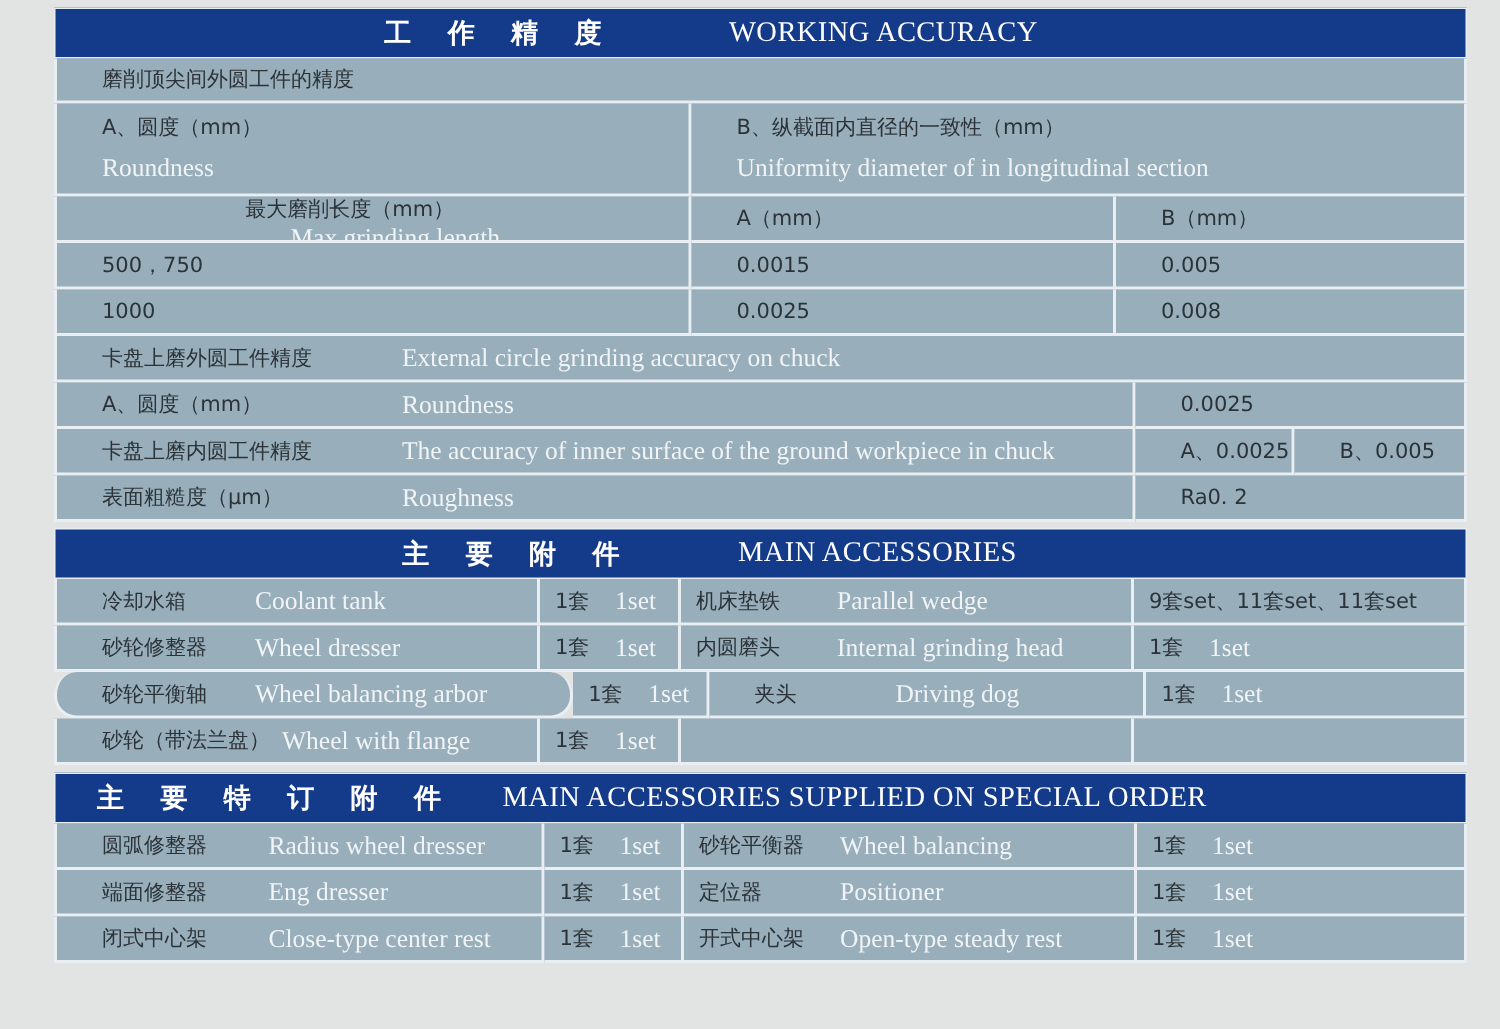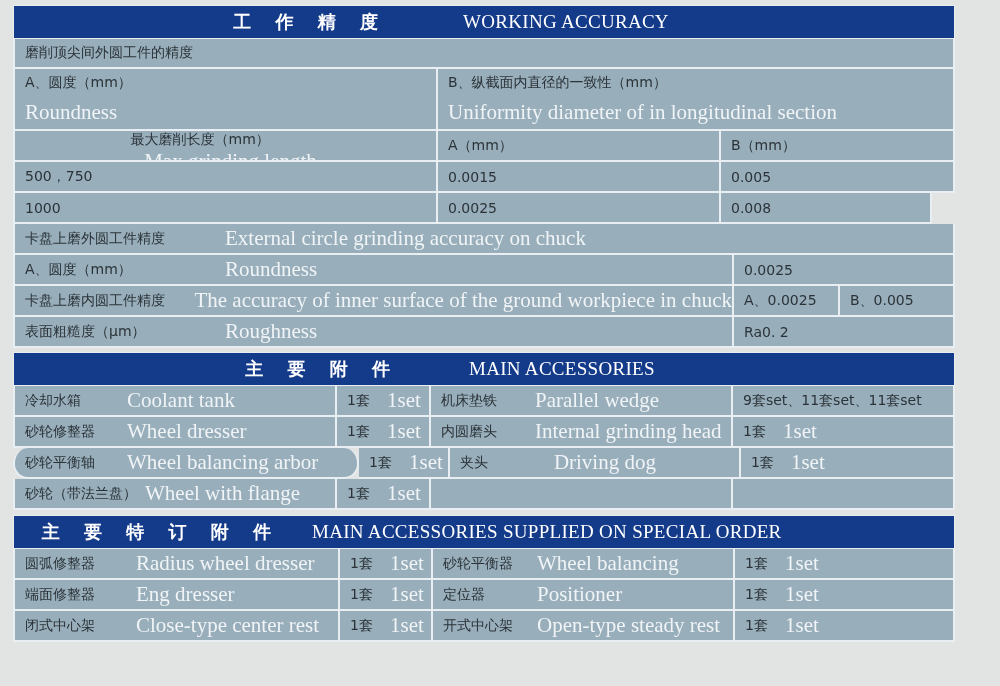--- a/index.html
+++ b/index.html
@@ -1,25 +1,25 @@
 <!DOCTYPE html>
 <html><head>
 <meta charset="utf-8">
 <style>
   html,body{margin:0;padding:0;}
   body{width:1000px;height:686px;background:#e2e3e3;position:relative;overflow:hidden;font-family:"DejaVu Sans",sans-serif;}
-  .wrap{position:absolute;left:13px;top:5px;width:942px;}
+  .wrap{position:absolute;left:36px;top:5px;width:942px;}
   .hdr{background:#143a8a;color:#fff;height:34px;display:flex;align-items:center;border:1px solid #e8edf2;box-sizing:border-box;}
   .hdr .cn{font-weight:bold;font-size:18px;letter-spacing:9px;text-align:right;}
   .hdr .en{font-family:"Liberation Serif",serif;font-size:19px;letter-spacing:0.3px;}
   .row{display:flex;height:31px;}
-  .cell{background:#98aebb;border-right:2px solid #e8eef2;border-bottom:2px solid #e8eef2;box-sizing:border-box;display:flex;align-items:center;padding-left:10px;overflow:hidden;white-space:nowrap;}
+  .cell{background:#98aebb;border-right:2px solid #e8eef2;border-bottom:2px solid #e8eef2;box-sizing:border-box;display:flex;align-items:center;padding-left:30px;overflow:hidden;white-space:nowrap;}
   .cell:first-child{border-left:2px solid #e8eef2;}
   .dk{color:#2b3338;font-size:14px;}
-  .lt{color:#f0f4f6;font-family:"Liberation Serif",serif;font-size:21px;}
+  .lt{color:#f0f4f6;font-family:"Liberation Serif",serif;font-size:17px;}
   .dk + .lt{margin-left:0;}
   .gap{height:4px;}
 </style>
 </head>
 <body>
 
 <div class="wrap">
 
   <div class="hdr">
     <span class="cn" style="width:373px;">工 作 精 度</span>
@@ -68,21 +68,21 @@
       </div>
   </div>
 
   <div class="row">
     <div class="cell" style="width:425px;">
         <span class="dk">1000</span>
       </div>
     <div class="cell" style="width:283px;">
         <span class="dk">0.0025</span>
       </div>
-    <div class="cell" style="width:211px;">
+    <div class="cell" style="width:234px;">
         <span class="dk">0.008</span>
       </div>
   </div>
 
   <div class="row">
     <div class="cell" style="width:942px;">
       <span class="dk" style="width:200px;display:inline-block;">卡盘上磨外圆工件精度</span>
       <span class="lt">External circle grinding accuracy on chuck</span>
     </div>
   </div>

